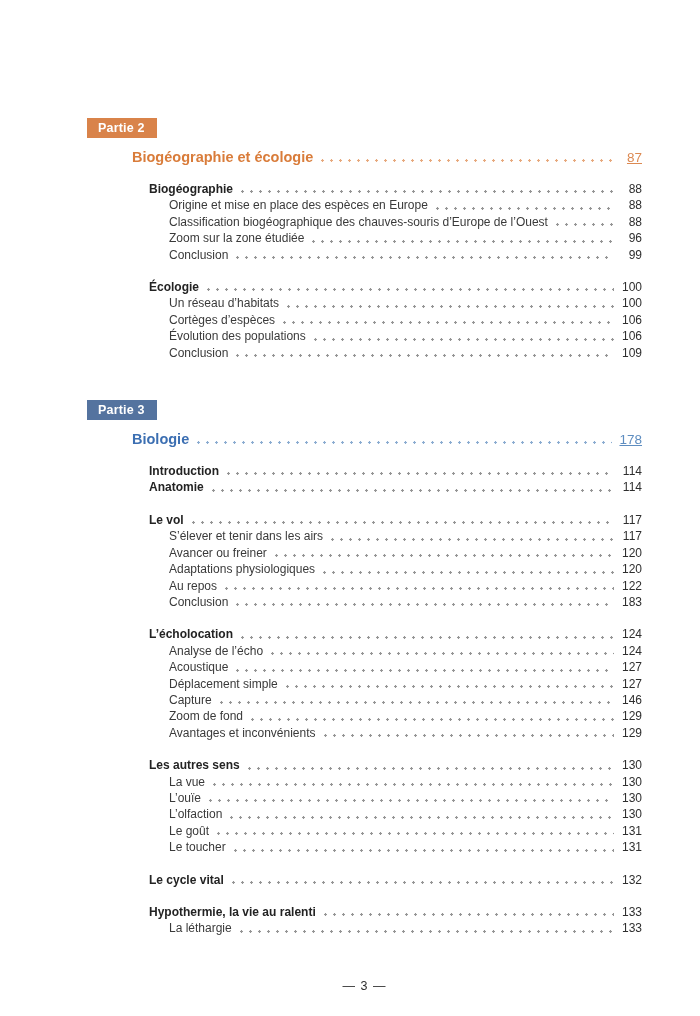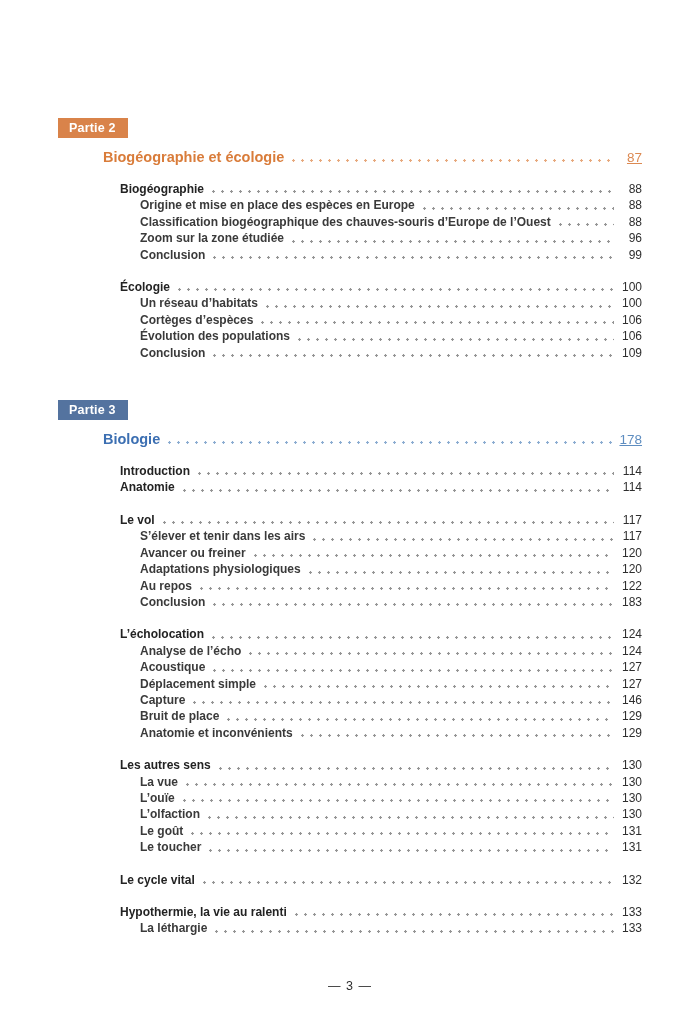--- a/index.html
+++ b/index.html
@@ -9,21 +9,21 @@
     background: #ffffff;
   }
   body {
     width: 700px;
     height: 1016px;
     overflow: hidden;
     font-family: "Liberation Sans", "DejaVu Sans", sans-serif;
     color: #2e2e2e;
     -webkit-font-smoothing: antialiased;
   }
-  main { padding-top: 118px; }
+  main { padding-top: 118px; margin-left: 29px; }
 
   .part + .part { margin-top: 39px; }
 
   .badge {
     display: inline-block;
     margin-left: 58px;
     background: var(--badge-bg, #d9834a);
     color: #ffffff;
     font-size: 12.5px;
     font-weight: bold;
@@ -36,21 +36,21 @@
     display: flex;
     align-items: baseline;
     padding-left: 140px;
     padding-right: 58px;
     font-size: 12px;
     line-height: 16.4px;
     color: #3a3a3a;
   }
   .row.lvl1 { padding-left: 120px; }
   .row.bold .label { font-weight: bold; color: #232323; }
-  .label { white-space: nowrap; font-weight: bold; }
+  .label { white-space: nowrap; }
 
   .leader {
     flex: 1;
     align-self: stretch;
     min-width: 12px;
     margin: 0 3px 0 5px;
     background-image: radial-gradient(circle, var(--dot, #949494) 1px, rgba(0,0,0,0) 1.45px);
     background-size: 9px 3px;
     background-repeat: repeat-x;
     background-position: left bottom 4px;
@@ -235,26 +235,26 @@
     <span class="label">Déplacement simple</span>
     <span class="leader"></span>
     <span class="pagenum">127</span>
   </div>
             <div class="row">
     <span class="label">Capture</span>
     <span class="leader"></span>
     <span class="pagenum">146</span>
   </div>
             <div class="row">
-    <span class="label">Bruit de place</span>
+    <span class="label">Zoom de fond</span>
     <span class="leader"></span>
     <span class="pagenum">129</span>
   </div>
             <div class="row">
-    <span class="label">Anatomie et inconvénients</span>
+    <span class="label">Avantages et inconvénients</span>
     <span class="leader"></span>
     <span class="pagenum">129</span>
   </div>
           </div>
           <div class="block">
             <div class="row bold lvl1">
     <span class="label">Les autres sens</span>
     <span class="leader"></span>
     <span class="pagenum">130</span>
   </div>

